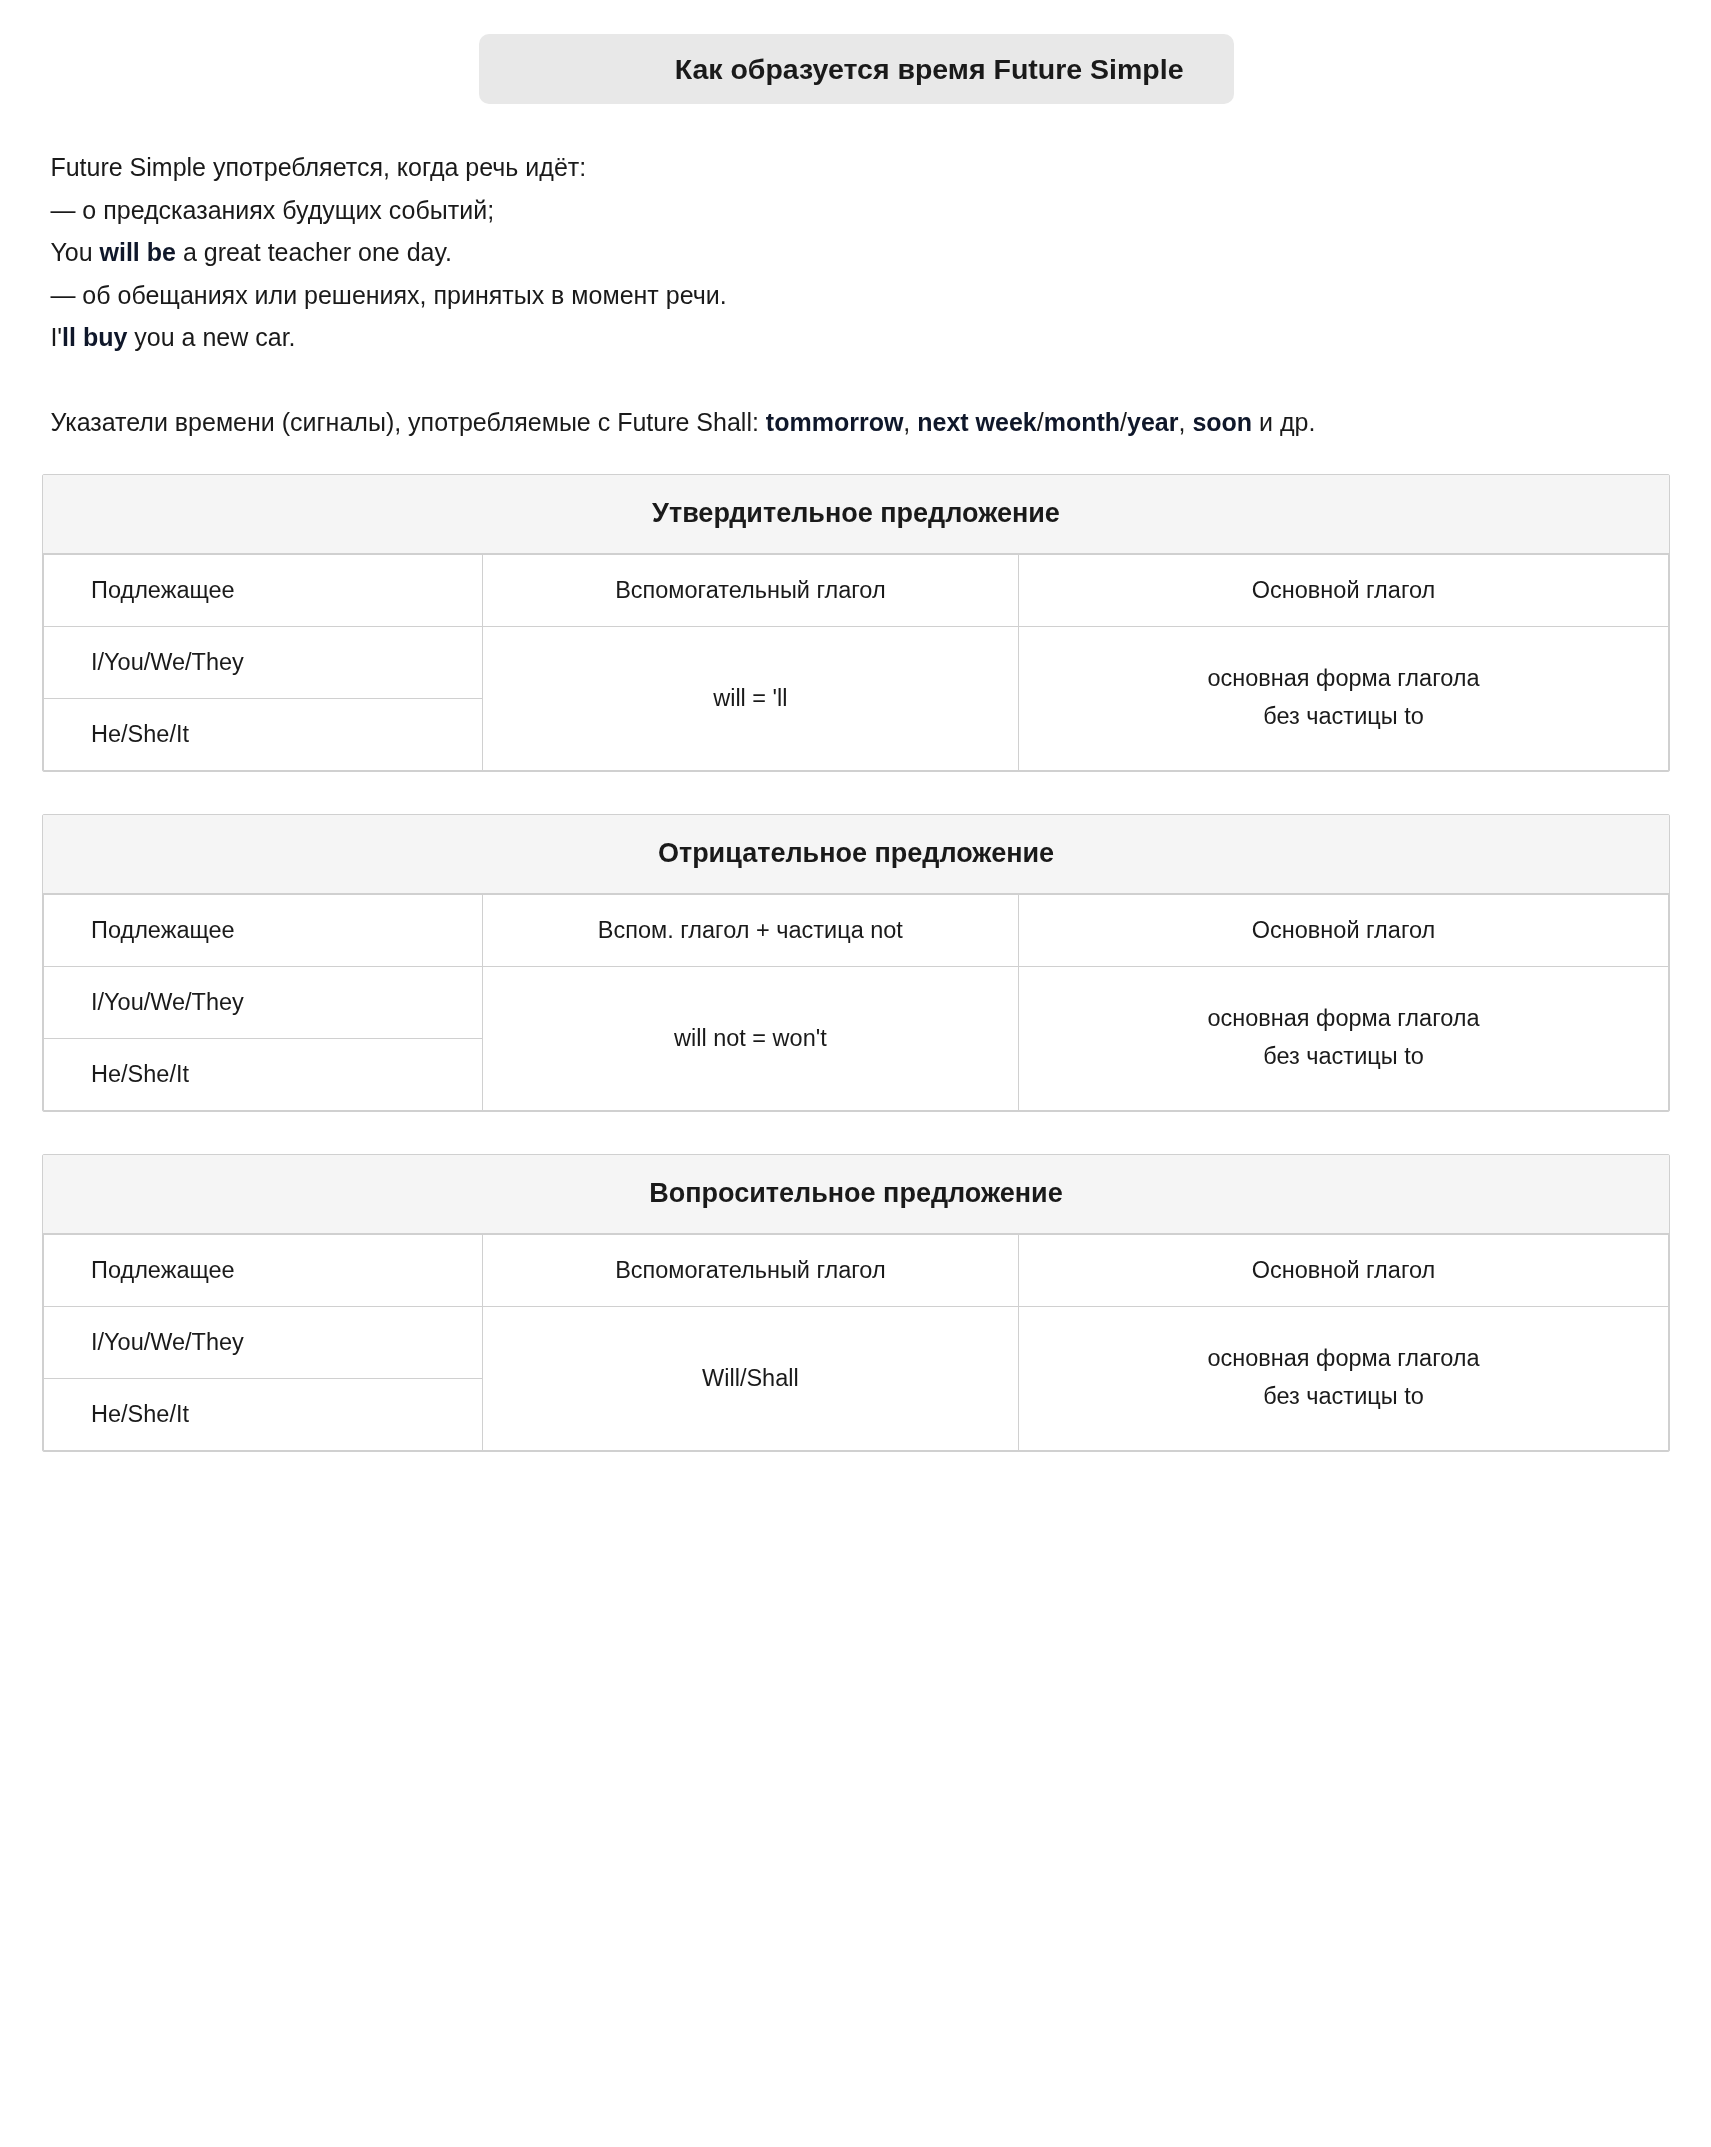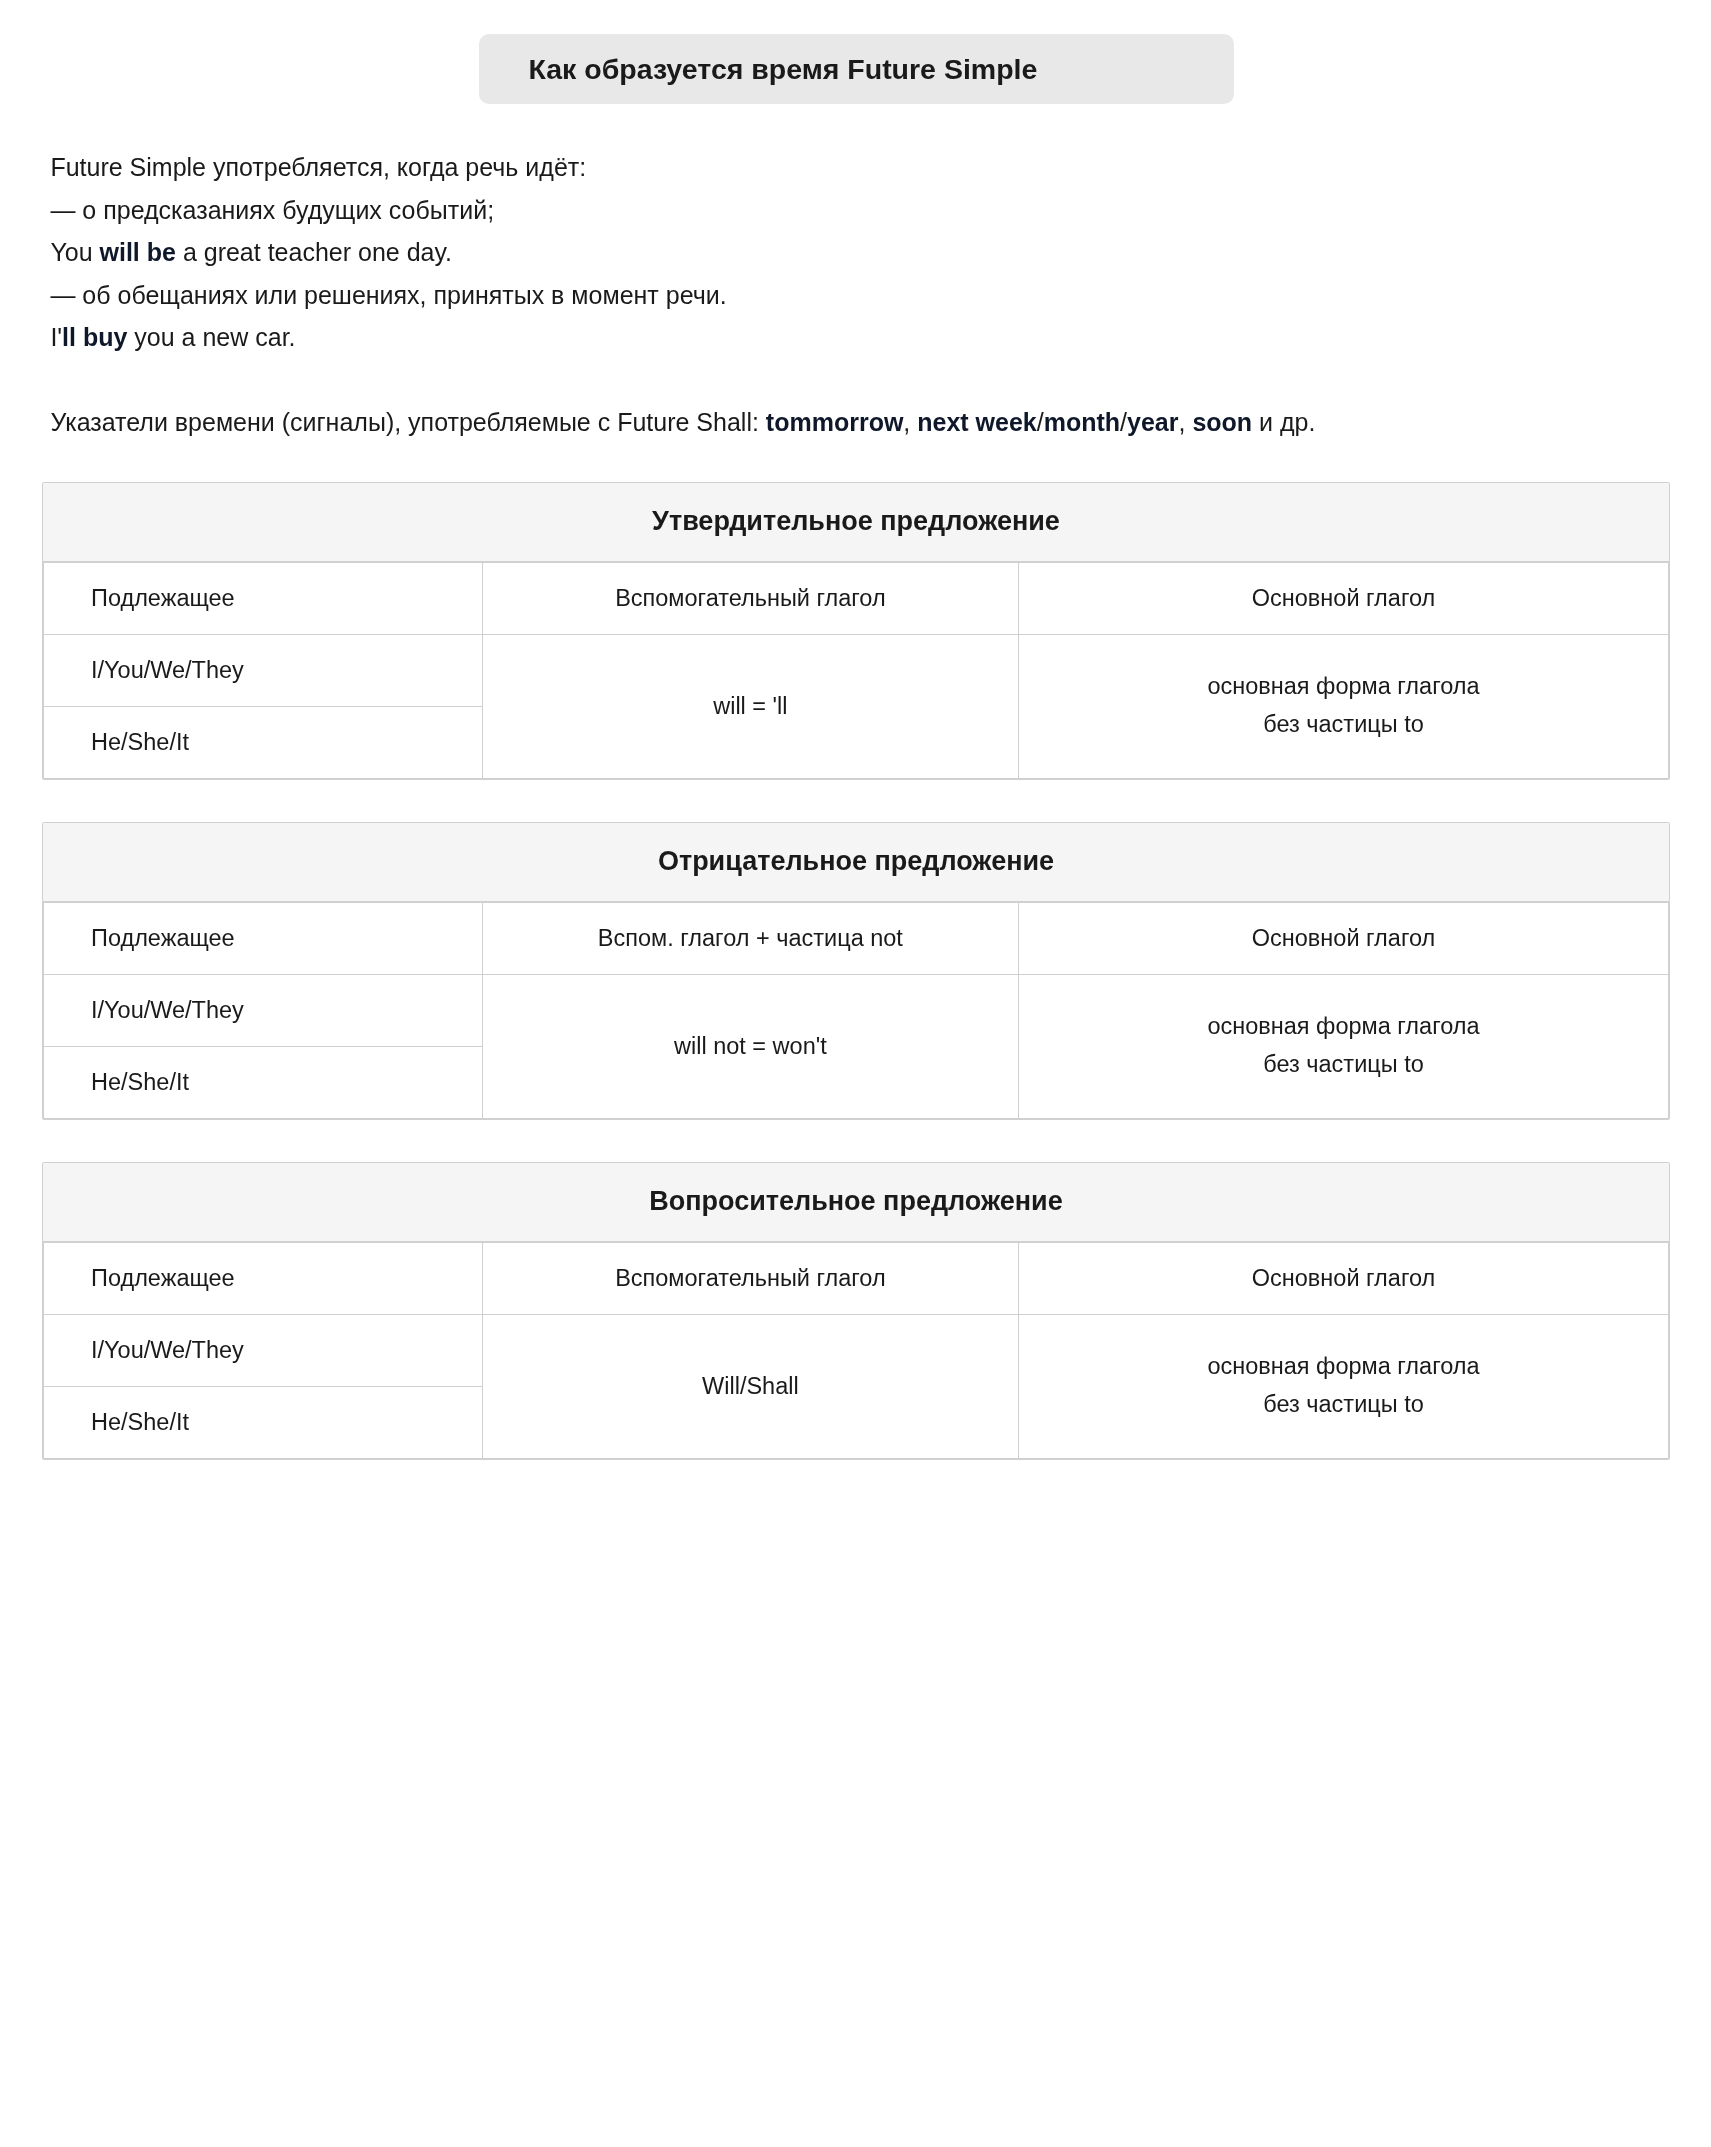--- a/index.html
+++ b/index.html
@@ -15,32 +15,32 @@
       color: #1a1a1a;
       width: 1712px;
       min-height: 2147px;
       padding: 34px 42px;
     }
 
     .title-box {
       background: #e8e8e8;
       border-radius: 10px;
       padding: 18.5px 50px;
-      text-align: left;
+      text-align: right;
       font-weight: 700;
       font-size: 28.5px;
       margin: 0 auto 42px auto;
       max-width: 755px;
       display: block;
     }
 
     .intro-text {
       font-size: 25px;
       line-height: 1.7;
-      margin-bottom: 38px;
+      margin-bottom: 30px;
       padding: 0 8.4px;
     }
 
     .highlight-blue {
       color: #0f172a;
       font-weight: bold;
     }
 
     .section {
       margin-bottom: 42px;

